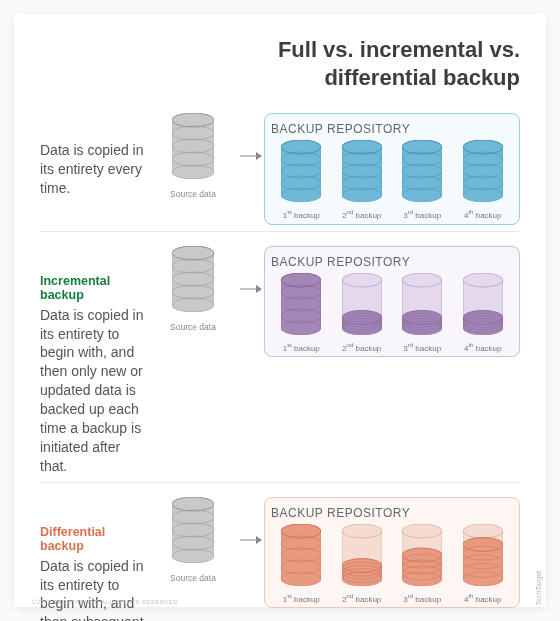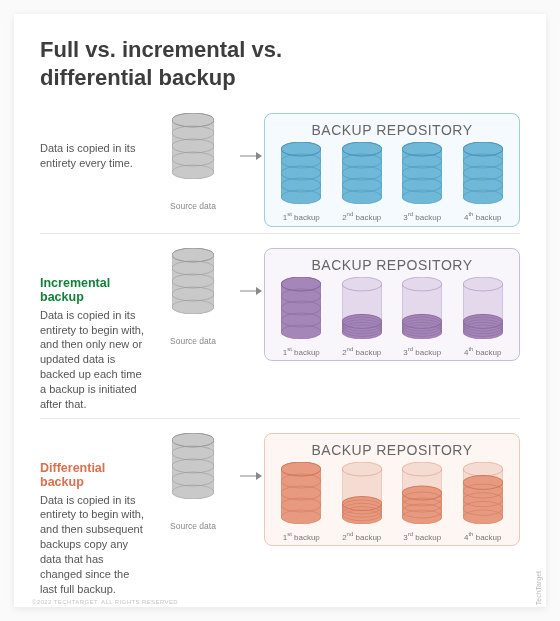--- a/index.html
+++ b/index.html
@@ -13,21 +13,21 @@
   .card{
     background:#fff;
     width:100%;height:100%;
     box-sizing:border-box;
     box-shadow:0 2px 8px rgba(0,0,0,.08);
     padding:22px 26px 10px 26px;
     position:relative;
   }
   h1{
     margin:0 0 8px 0;
-    text-align:left;
+    text-align:right;
     font-size:22px;
     font-weight:700;
     color:#3d3d3d;
     line-height:1.25;
   }
   .row{
     display:flex;
     align-items:flex-start;
     padding:14px 0 6px 0;
   }
@@ -36,57 +36,57 @@
     width:108px;
     flex:none;
     padding-top:28px;
   }
   .type-title{
     font-weight:700;
     font-size:12.5px;
     margin-bottom:4px;
   }
   .type-desc{
-    font-size:11px;
+    font-size:14px;
     line-height:1.35;
     color:#555;
   }
   .t-blue{color:#2f8bbd;}
   .t-purple{color:#15803d;}
   .t-coral{color:#d9704f;}
   .middle{
     width:90px;
     flex:none;
     display:flex;
     flex-direction:column;
     align-items:center;
   }
   .src-caption{
     font-size:8.5px;
     color:#888;
-    margin-top:18px;
+    margin-top:6px;
   }
   .arrow{
     width:26px;
     flex:none;
     display:flex;
     align-items:center;
     justify-content:center;
     padding-top:38px;
   }
   .repo{
     flex:1;
     border:1px solid;
     border-radius:8px;
     padding:8px 6px 4px 6px;
     position:relative;
   }
   .repo-title{
-    text-align:center;
-    font-size:14px;
+    text-align:left;
+    font-size:12px;
     letter-spacing:.5px;
     color:#666;
     margin-bottom:4px;
   }
   .repo-items{
     display:flex;
     justify-content:space-around;
   }
   .repo-item{
     display:flex;

